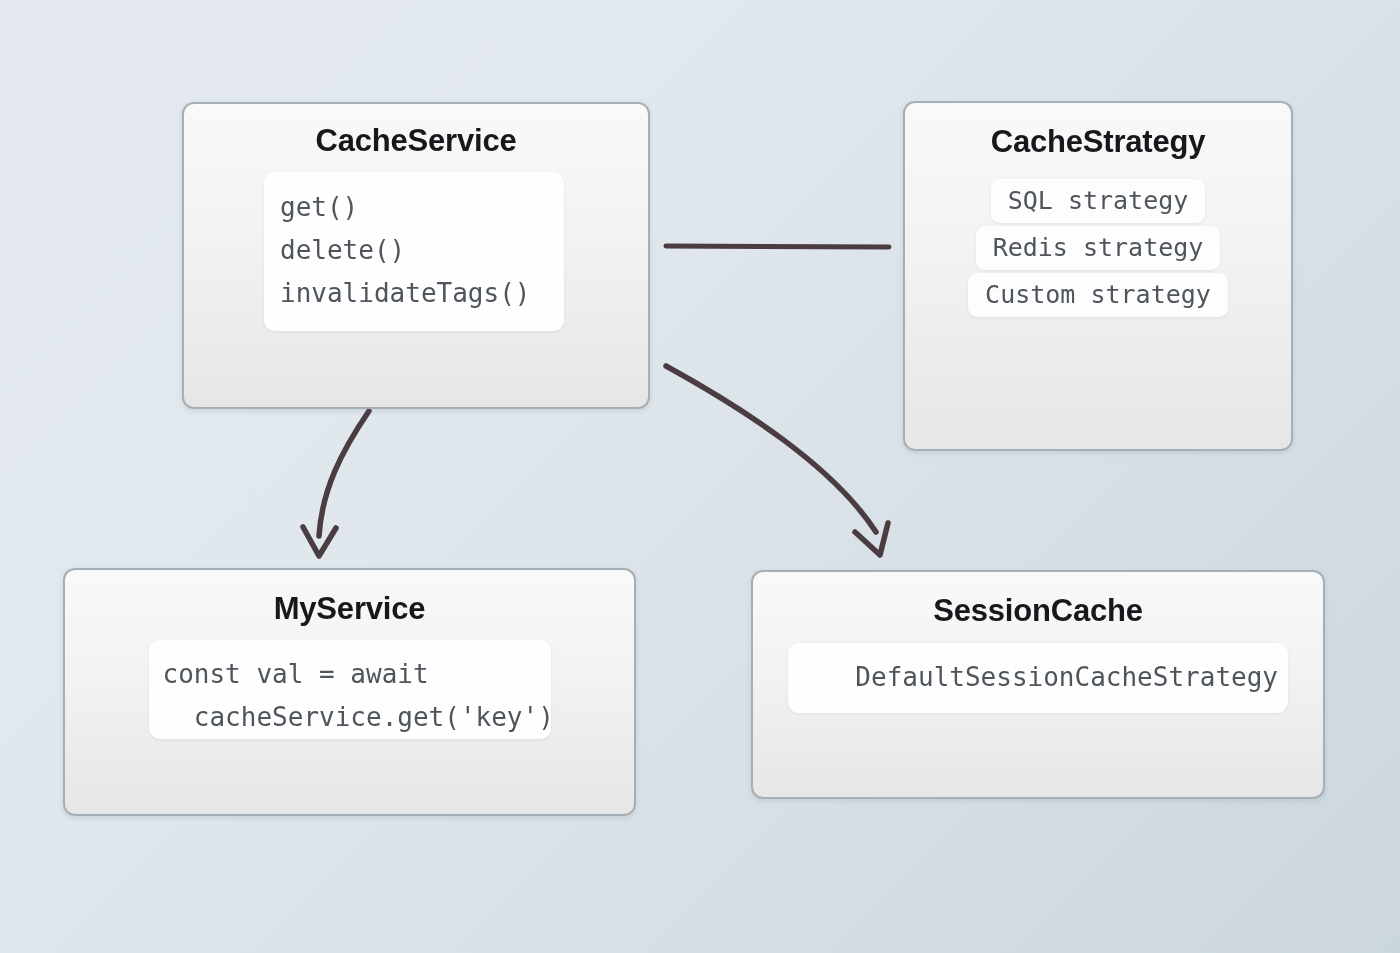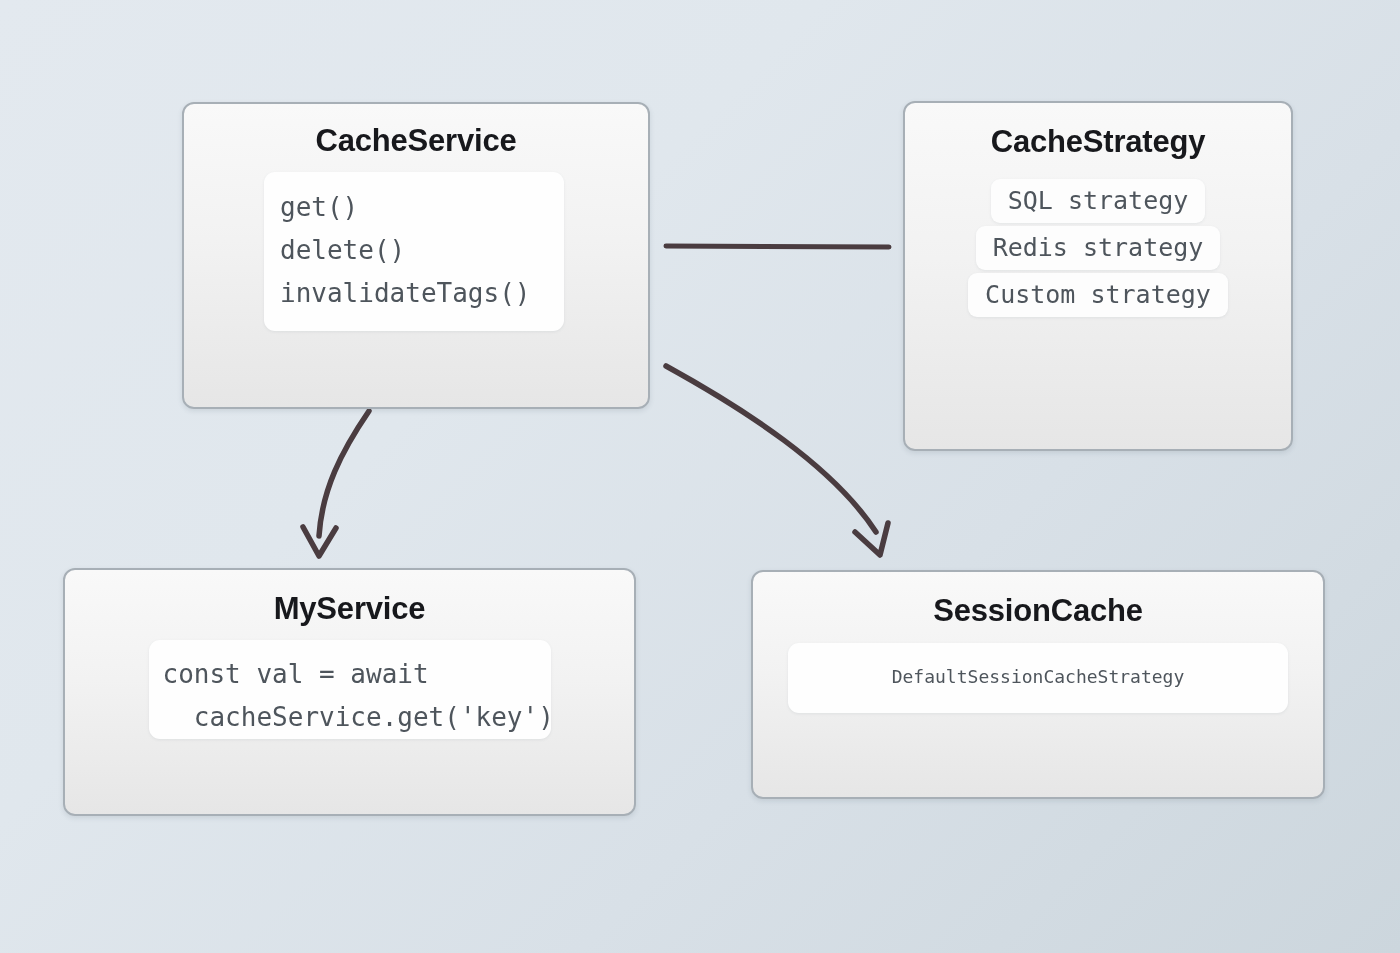--- a/index.html
+++ b/index.html
@@ -121,22 +121,23 @@
     padding-top: 22px;
     margin-left: 32px;
   }
   #node-sessioncache .panel {
     margin-top: 15px;
     width: 500px;
     padding: 12px 10px 14px 10px;
     text-align: center;
   }
   #node-sessioncache .panel .line {
-    font-size: 18px;
+    font-size: 26px;
     line-height: 44px;
+    text-align: right;
   }
 </style>
 </head>
 <body>
 
 <div id="canvas">
 
   <svg id="edges" viewBox="0 0 1400 953">
 
     <path d="M 666 246 L 889 247" fill="none" stroke="#4a3c40" stroke-width="5" stroke-linecap="round"></path>

